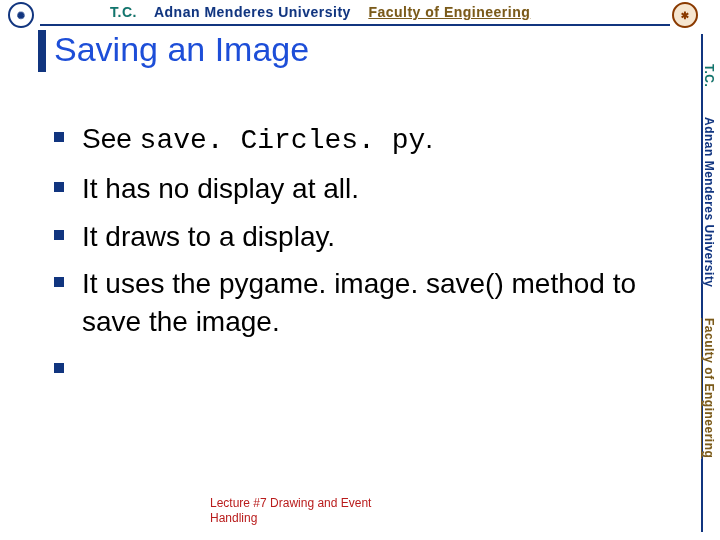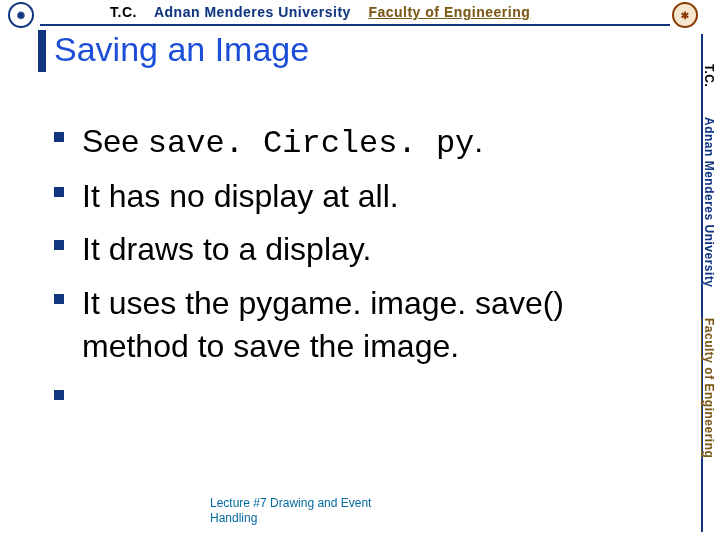--- a/index.html
+++ b/index.html
@@ -4,42 +4,42 @@
 <style>
   * { margin: 0; padding: 0; box-sizing: border-box; }
   html, body { width: 720px; height: 540px; overflow: hidden; font-family: Arial, Helvetica, sans-serif; background: #fff; }
   .slide { position: relative; width: 720px; height: 540px; background: #fff; }
 
   
   .top-banner { position: absolute; top: 0; left: 0; right: 0; height: 32px; display: flex; align-items: center; }
   .logo-left { position: absolute; left: 8px; top: 2px; width: 26px; height: 26px; border: 2px solid #11357f; border-radius: 50%; display: flex; align-items: center; justify-content: center; font-size: 10px; font-weight: bold; color: #11357f; }
   .logo-right { position: absolute; right: 22px; top: 2px; width: 26px; height: 26px; border: 2px solid #8a3a00; border-radius: 50%; display: flex; align-items: center; justify-content: center; font-size: 10px; font-weight: bold; color: #8a3a00; background: #f6e6d0; }
   .banner-text { position: absolute; left: 110px; top: 4px; font-size: 14px; font-weight: bold; letter-spacing: 0.5px; }
-  .bt-tc { color: #000000; text-shadow: 0 0 1px #fbdede; }
+  .bt-tc { color: #0f766e; text-shadow: 0 0 1px #fbdede; }
   .bt-uni { color: #11357f; text-shadow: 0 0 1px #d6dff3; }
   .bt-fac { color: #7a5a1a; text-shadow: 0 0 1px #e8decb; text-decoration: underline; }
   .banner-rule { position: absolute; left: 40px; right: 50px; top: 24px; height: 0; border-top: 2px solid #11357f; }
 
   
   .right-banner { position: absolute; right: 0; top: 34px; bottom: 0; width: 22px; display: flex; flex-direction: column; align-items: center; }
   .right-rule { position: absolute; right: 17px; top: 34px; bottom: 8px; width: 0; border-left: 2px solid #11357f; }
   .vbt { writing-mode: vertical-rl; font-size: 12px; font-weight: bold; letter-spacing: 0.5px; margin-top: 30px; }
 
   
   .title-bar { position: absolute; left: 38px; top: 30px; width: 8px; height: 42px; background: #11357f; }
   .title { position: absolute; left: 54px; top: 30px; font-size: 34px; font-weight: 400; color: #1d4ed8; font-family: Arial, Helvetica, sans-serif; }
 
   
   .body { position: absolute; left: 54px; top: 120px; right: 60px; }
-  .item { position: relative; padding-left: 28px; margin-bottom: 10px; font-size: 32px; line-height: 1.35; color: #000; }
+  .item { position: relative; padding-left: 28px; margin-bottom: 10px; font-size: 28px; line-height: 1.35; color: #000; }
   .item .bullet { position: absolute; left: 0; top: 12px; width: 10px; height: 10px; background: #11357f; }
   .mono { font-family: "Courier New", Courier, monospace; }
 
   
-  .footer { position: absolute; left: 210px; bottom: 14px; font-size: 12px; color: #0369a1; line-height: 1.25; font-family: Arial, Helvetica, sans-serif; }
+  .footer { position: absolute; left: 210px; bottom: 14px; font-size: 12px; color: #b91c1c; line-height: 1.25; font-family: Arial, Helvetica, sans-serif; }
 </style>
 </head>
 <body>
 
 <div class="slide">
 
   <div class="top-banner">
     <div class="logo-left">✺</div>
     <div class="banner-text">
       <span class="bt-tc">T.C.</span>

